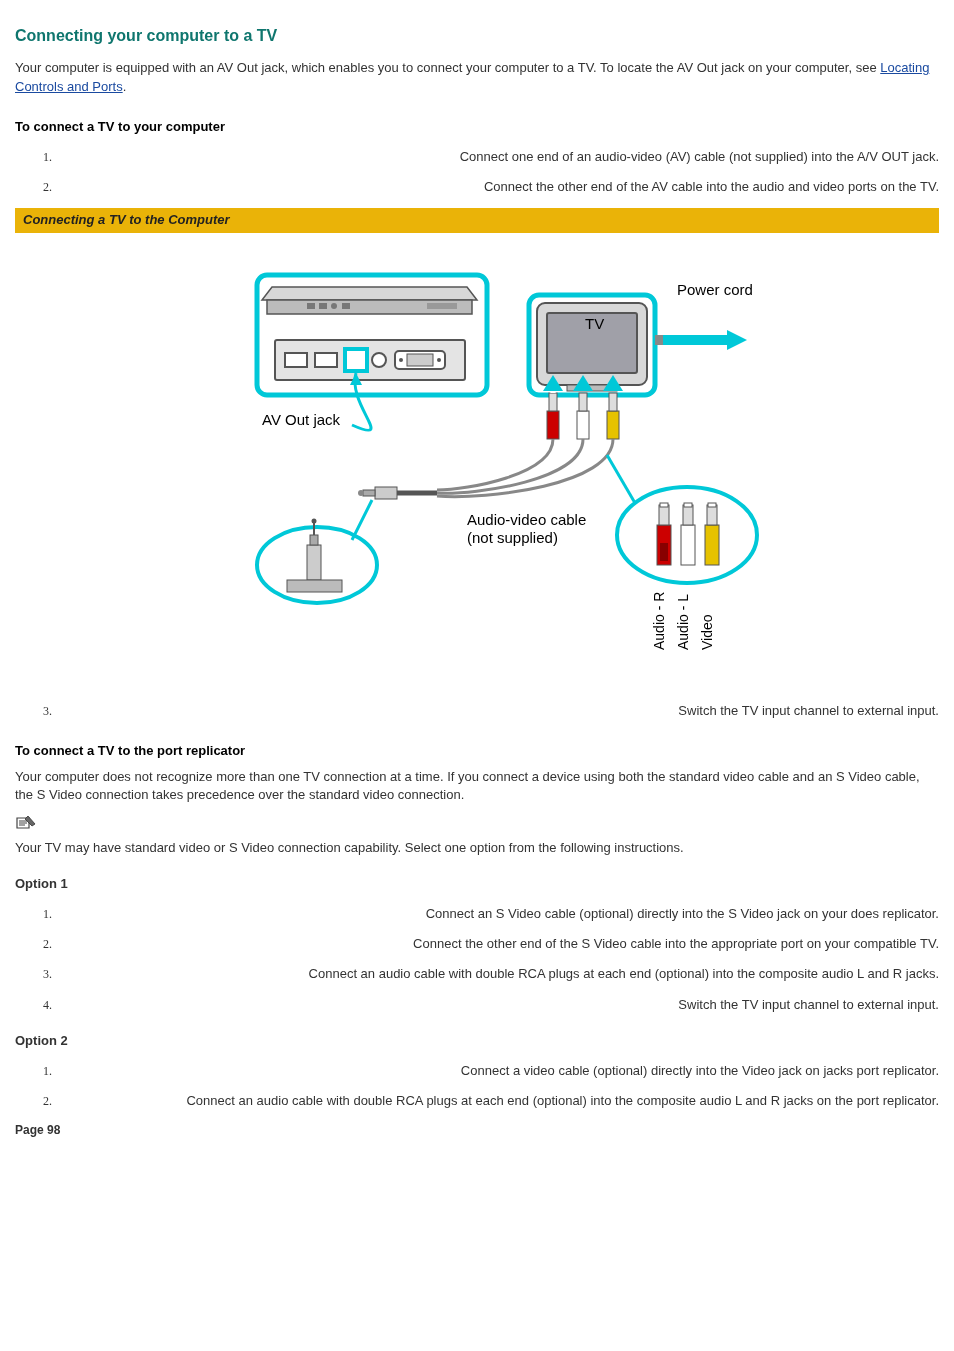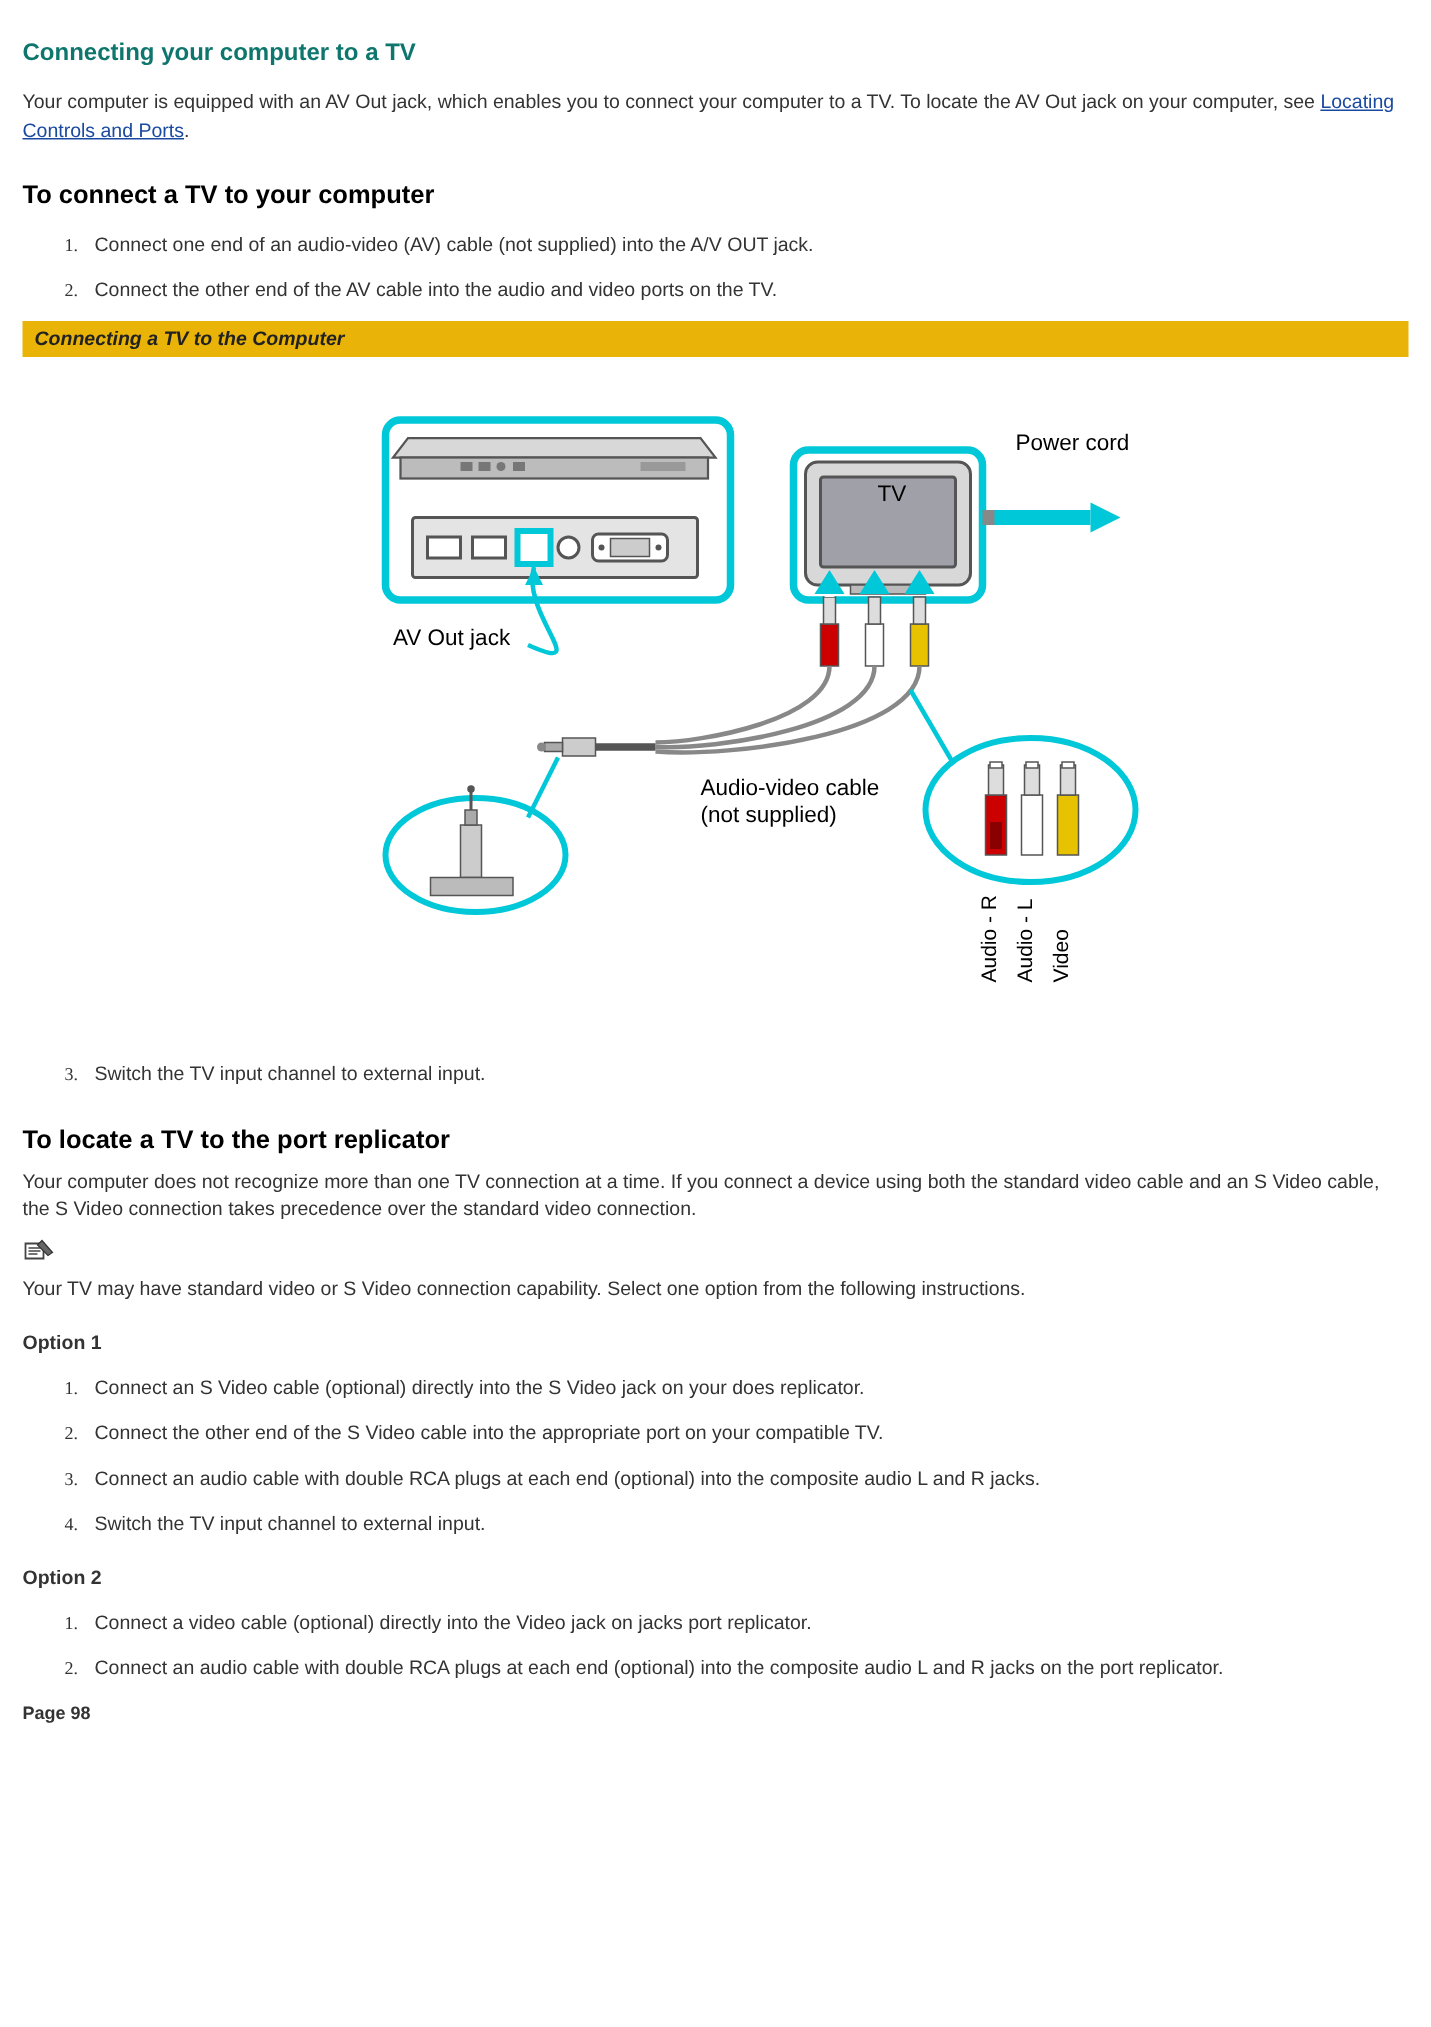--- a/index.html
+++ b/index.html
@@ -20,32 +20,33 @@
     }
     p {
       margin: 8px 0;
     }
     a.link {
       color: #1a4aa0;
       text-decoration: underline;
     }
     h3.subheading {
       color: #000;
-      font-size: 17px;
+      font-size: 13px;
       font-weight: bold;
       margin: 22px 0 8px 0;
     }
     ol.steps {
       margin: 8px 0 8px 0;
       padding-left: 40px;
     }
     ol.steps li {
       margin: 12px 0;
       padding-left: 8px;
       font-family: Verdana, Arial, sans-serif;
+      text-align: right;
     }
     ol.steps li::marker {
       font-family: Georgia, 'Times New Roman', serif;
       font-size: 12px;
     }
     .figure-caption {
       background-color: #eab308;
       font-style: italic;
       font-weight: bold;
       color: #222;
@@ -203,21 +204,21 @@
     <text x="497" y="405" font-family="Arial" font-size="14" fill="#000" transform="rotate(-90 497 405)">Audio - R</text>
     <text x="521" y="405" font-family="Arial" font-size="14" fill="#000" transform="rotate(-90 521 405)">Audio - L</text>
     <text x="545" y="405" font-family="Arial" font-size="14" fill="#000" transform="rotate(-90 545 405)">Video</text>
   </svg>
 </div>
 
 <ol class="steps" start="3">
   <li>Switch the TV input channel to external input.</li>
 </ol>
 
-<h3 class="subheading">To locate a TV to the port replicator</h3>
+<h3 class="subheading">To connect a TV to the port replicator</h3>
 
 <p>Your computer does not recognize more than one TV connection at a time. If you connect a device using both the standard video cable and an S Video cable, the S Video connection takes precedence over the standard video connection.</p>
 
 <p>
   <span class="note-icon">
     <svg width="22" height="16" viewBox="0 0 22 16">
       <path d="M2 14 L2 4 L14 4 L14 14 Z" fill="#fff" stroke="#444" stroke-width="1.2"></path>
       <line x1="4" y1="7" x2="12" y2="7" stroke="#444" stroke-width="1"></line>
       <line x1="4" y1="9" x2="12" y2="9" stroke="#444" stroke-width="1"></line>
       <line x1="4" y1="11" x2="10" y2="11" stroke="#444" stroke-width="1"></line>

